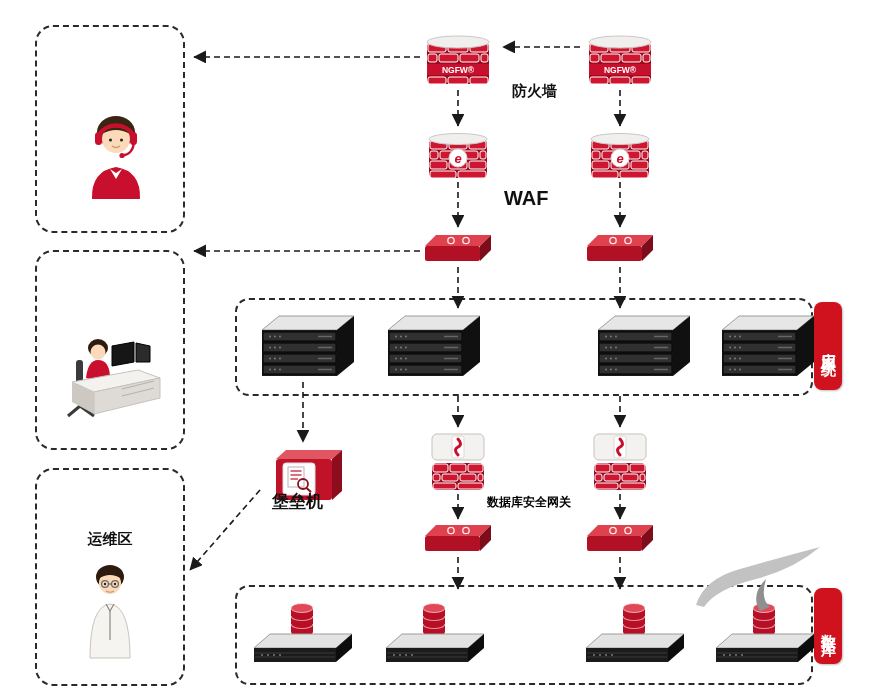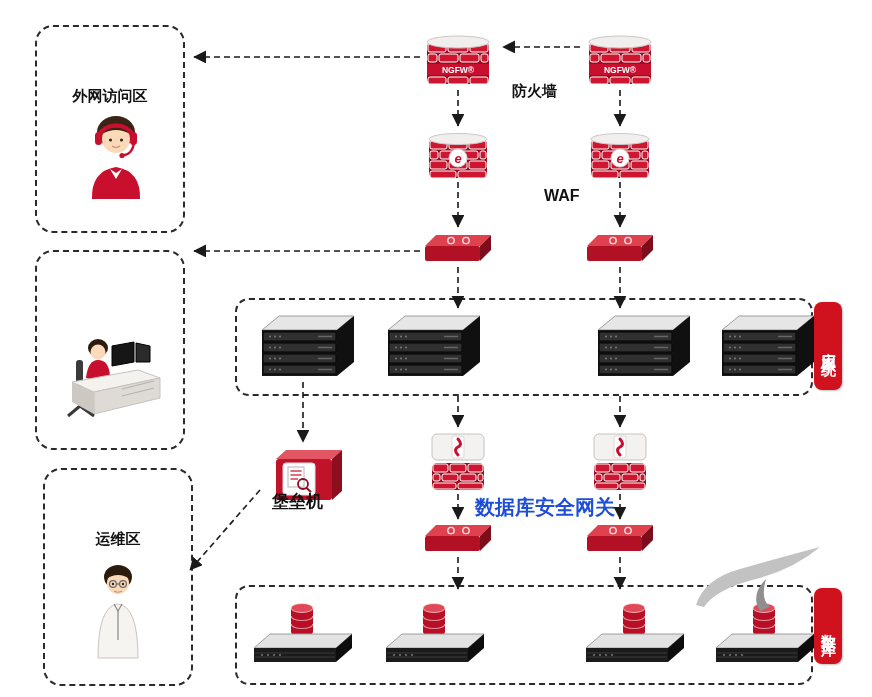--- a/index.html
+++ b/index.html
@@ -43,21 +43,20 @@
   .db-rack { position:absolute; left:0; top:22px; }
 
   svg text { font-family:"Liberation Sans","DejaVu Sans",sans-serif; }
 </style>
 </head>
 <body>
 
 <div class="canvas">
 
   <div class="zone" style="left:35px;top:25px;width:150px;height:208px">
-    <div class="zone-label">外网访问区</div>
     <div class="device" style="left:41px;top:84px">
       <svg width="76" height="90" viewBox="0 0 76 90">
         <path d="M14 88 Q13 60 38 56 Q63 60 62 88 Z" fill="#c8102e"></path>
         <path d="M32 58 L38 68 L44 58 L38 62 Z" fill="#ffffff"></path>
         <ellipse cx="38" cy="21" rx="19" ry="16" fill="#3a2414"></ellipse>
         <circle cx="38" cy="28" r="14" fill="#fcd9b8"></circle>
         <path d="M24 23 Q27 15 38 15 Q49 15 52 23 Q45 19 38 19 Q31 19 24 23 Z" fill="#3a2414"></path>
         <path d="M21 24 A19 17 0 0 1 55 24" stroke="#c8102e" stroke-width="4.5" fill="none"></path>
         <rect x="17" y="21" width="7" height="13" rx="3.5" fill="#c8102e"></rect>
         <rect x="52" y="21" width="7" height="13" rx="3.5" fill="#c8102e"></rect>
@@ -84,21 +83,21 @@
         <polygon points="32,60 98,46 98,66 32,82" fill="#dedad5" stroke="#c6c2bd"></polygon>
         <polygon points="10,50 32,60 32,82 10,70" fill="#cdc8c2"></polygon>
         <g stroke="#b5b0aa" stroke-width="1">
           <line x1="60" y1="57" x2="92" y2="49"></line>
           <line x1="60" y1="64" x2="92" y2="56"></line>
         </g>
       </svg>
     </div>
   </div>
 
-  <div class="zone" style="left:43px;top:468px;width:150px;height:218px">
+  <div class="zone" style="left:35px;top:468px;width:150px;height:218px">
     <div class="zone-label">运维区</div>
     <div class="device" style="left:43px;top:92px">
       <svg width="60" height="98" viewBox="0 0 60 98">
         <ellipse cx="30" cy="15" rx="14" ry="12" fill="#2d1b0e"></ellipse>
         <circle cx="30" cy="21" r="11" fill="#fcd9b8"></circle>
         <path d="M18 17 Q21 9 30 9 Q39 9 42 17 Q36 13 30 13 Q24 13 18 17 Z" fill="#2d1b0e"></path>
         <g fill="none" stroke="#6b6b6b" stroke-width="1.3">
           <circle cx="25" cy="22" r="3.4"></circle>
           <circle cx="35" cy="22" r="3.4"></circle>
           <line x1="28.4" y1="22" x2="31.6" y2="22"></line>
@@ -200,21 +199,21 @@
           <rect x="42" y="29" width="17" height="8" rx="2"></rect>
         <rect x="3" y="39" width="26" height="7" rx="2"></rect>
           <rect x="31" y="39" width="28" height="7" rx="2"></rect>
       </g>
       <ellipse cx="31" cy="7" rx="29" ry="5.5" fill="#f1eeee" stroke="#ccc7c7"></ellipse>
       <circle cx="31" cy="26" r="9" fill="#ffffff" stroke="#d8d3d3"></circle>
       <text x="31" y="30.5" text-anchor="middle" font-size="13" font-weight="bold" font-style="italic" fill="#c8102e">e</text>
     </svg>
   </div>
 
-  <div class="label" style="left:544px;top:186px;font-size:16px">WAF</div>
+  <div class="label" style="left:504px;top:186px;font-size:20px">WAF</div>
 
   <div class="device" style="left:425px;top:233px">
     <svg width="66" height="32" viewBox="0 0 66 32">
       <polygon points="11,2 66,2 55,13 0,13" fill="#e0414e"></polygon>
       <rect x="0" y="13" width="55" height="15" rx="2" fill="#b21024"></rect>
       <polygon points="55,13 66,2 66,17 55,28" fill="#7d0d1a"></polygon>
       <g stroke="#ffffff" stroke-width="1.3" fill="none" opacity="0.9">
         <circle cx="26" cy="7.5" r="3.2"></circle>
           <circle cx="41" cy="7.5" r="3.2"></circle>
       </g>
@@ -417,21 +416,21 @@
           <rect x="39" y="32" width="15" height="8" rx="2"></rect>
         <rect x="4" y="42" width="7" height="7" rx="2"></rect>
           <rect x="13" y="42" width="16" height="7" rx="2"></rect>
           <rect x="31" y="42" width="16" height="7" rx="2"></rect>
           <rect x="49" y="42" width="5" height="7" rx="2"></rect>
         <rect x="4" y="51" width="23" height="6" rx="2"></rect>
           <rect x="29" y="51" width="25" height="6" rx="2"></rect>
       </g>
     </svg>
   </div>
-  <div class="label" style="left:475px;top:495px;color:#1d4ed8;font-size:20px">数据库安全网关</div>
+  <div class="label" style="left:487px;top:495px;color:#000000;font-size:12px">数据库安全网关</div>
 
   <div class="device" style="left:425px;top:523px">
     <svg width="66" height="32" viewBox="0 0 66 32">
       <polygon points="11,2 66,2 55,13 0,13" fill="#e0414e"></polygon>
       <rect x="0" y="13" width="55" height="15" rx="2" fill="#b21024"></rect>
       <polygon points="55,13 66,2 66,17 55,28" fill="#7d0d1a"></polygon>
       <g stroke="#ffffff" stroke-width="1.3" fill="none" opacity="0.9">
         <circle cx="26" cy="7.5" r="3.2"></circle>
           <circle cx="41" cy="7.5" r="3.2"></circle>
       </g>

